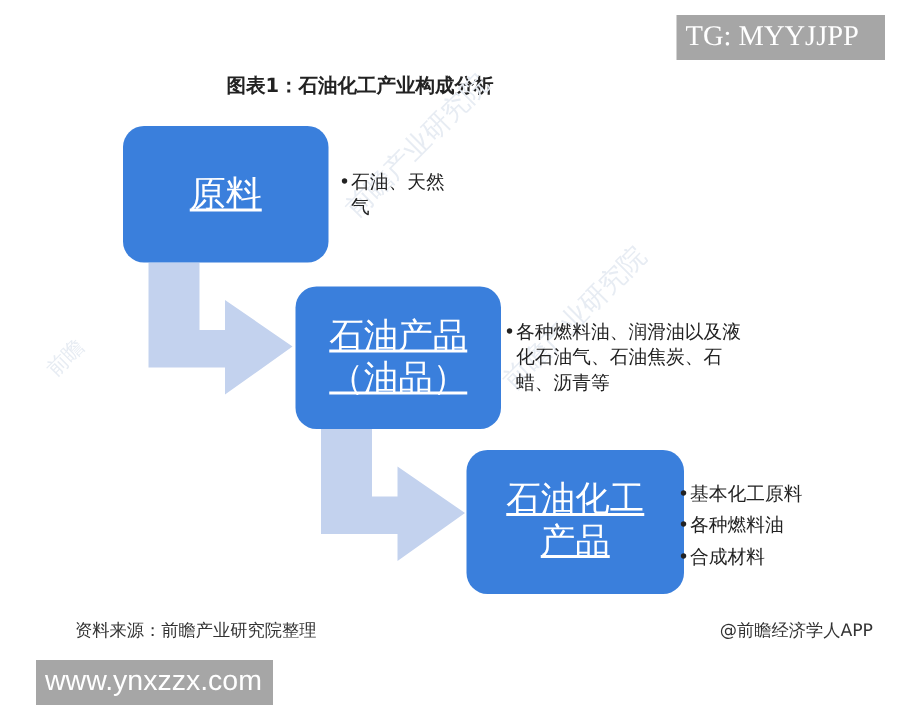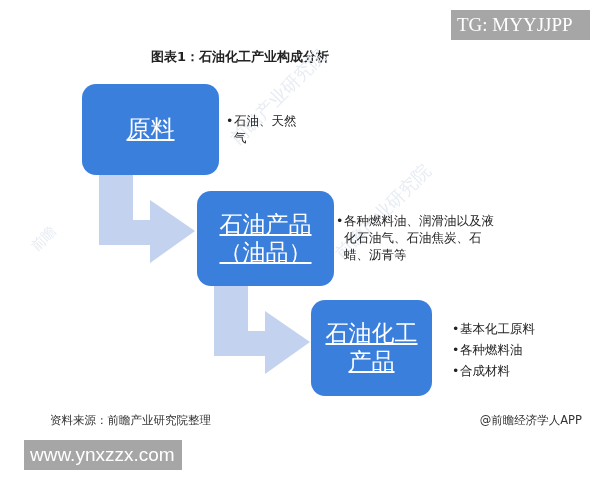--- a/index.html
+++ b/index.html
@@ -45,21 +45,21 @@
 </div>
 
 <div class="abs box" style="left:197px;top:191px;width:137px;height:95px;font-size:23px;">
   <span>石油产品</span>
   <span>（油品）</span>
 </div>
 <div class="abs bullets" style="left:336px;top:212px;width:160px;">
   <div>各种燃料油、润滑油以及液化石油气、石油焦炭、石蜡、沥青等</div>
 </div>
 
-<div class="abs box" style="left:311px;top:300px;width:121px;height:96px;font-size:23px;">
+<div class="abs box" style="left:311px;top:300px;width:145px;height:96px;font-size:23px;">
   <span>石油化工</span>
   <span>产品</span>
 </div>
 <div class="abs bullets" style="left:452px;top:318px;width:110px;line-height:21px;">
   <div>基本化工原料</div>
   <div>各种燃料油</div>
   <div>合成材料</div>
 </div>
 
 <div class="abs foot" style="left:50px;top:413px;">资料来源：前瞻产业研究院整理</div>

